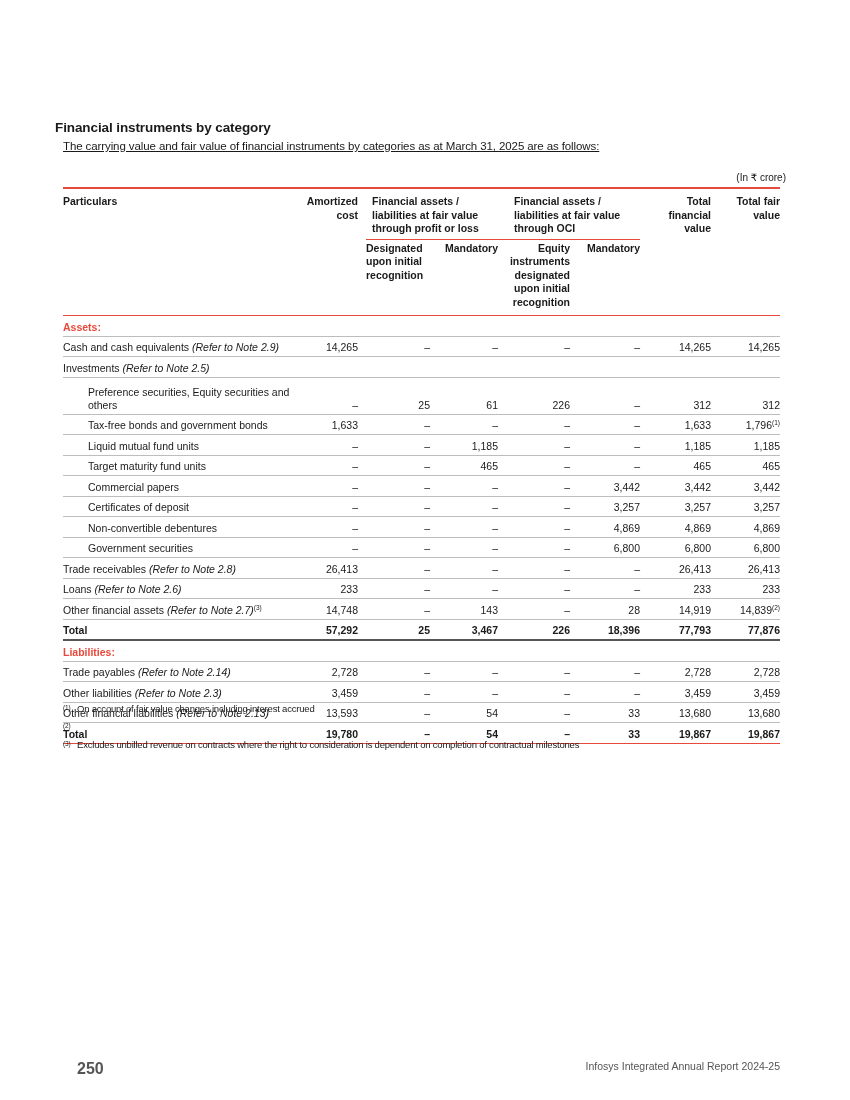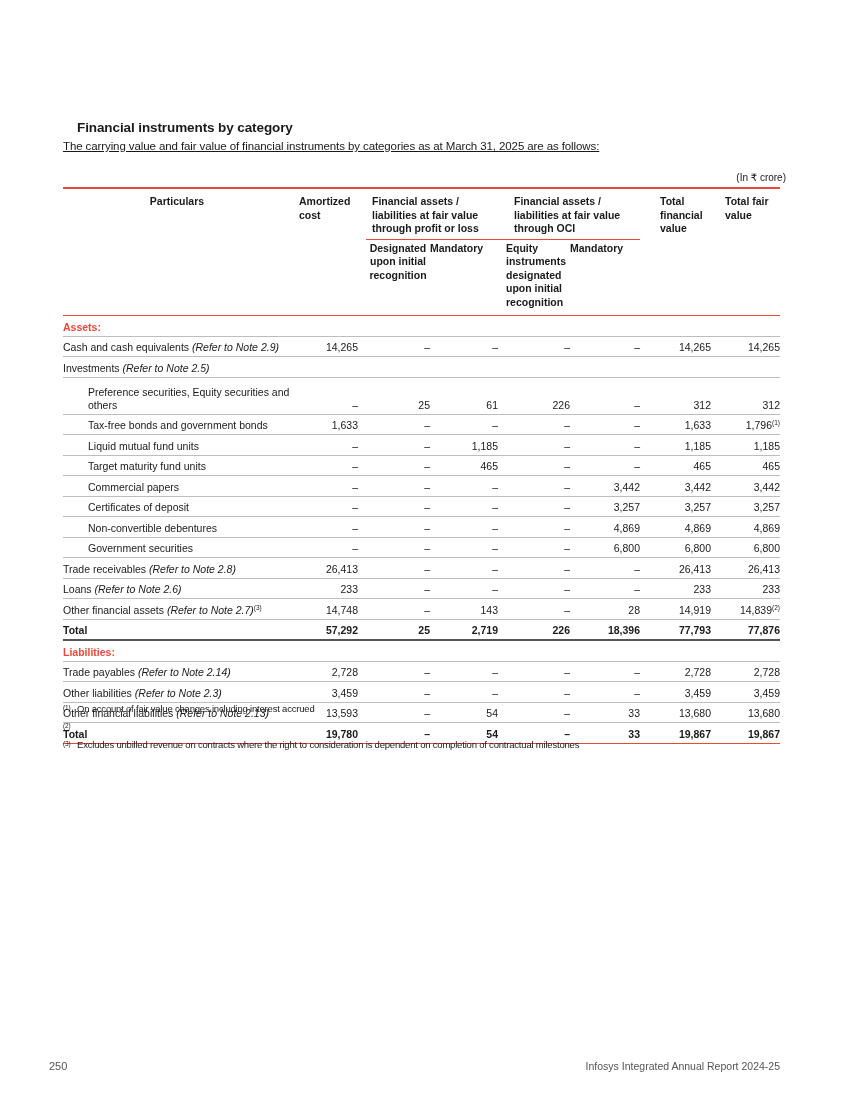--- a/index.html
+++ b/index.html
@@ -1,43 +1,43 @@
 <!DOCTYPE html>
 <html><head>
 <meta charset="utf-8">
 <style>
   html, body { margin: 0; padding: 0; background: #ffffff; }
   body { width: 850px; height: 1100px; position: relative; font-family: "Liberation Sans", "DejaVu Sans", sans-serif; color: #1a1a1a; overflow: hidden; }
-  .title { position: absolute; left: 77px; top: 120px; font-size: 13.5px; font-weight: bold; letter-spacing: -0.1px; }
+  .title { position: absolute; left: 55px; top: 120px; font-size: 13.5px; font-weight: bold; letter-spacing: -0.1px; }
   .subtitle { position: absolute; left: 63px; top: 140px; font-size: 11.5px; letter-spacing: -0.1px; text-decoration: underline; }
   .unit { position: absolute; right: 64px; top: 172px; font-size: 10px; }
   table { position: absolute; left: 63px; top: 187px; width: 717px; border-collapse: collapse; font-size: 10.5px; }
   th, td { padding: 0; }
   th { font-weight: bold; vertical-align: top; line-height: 13.5px; }
   .hdr-top { border-top: 2px solid #e8493d; }
   .hdr-row1 th { padding-top: 6px; }
   .hdr-row2 th { padding-top: 2px; padding-bottom: 6px; }
   .hdr-bottom th, .hdr-bottom td { border-bottom: 1.5px solid #e8493d; }
   .sub-ul { border-bottom: 1.5px solid #e8493d; padding-bottom: 3px; }
-  .r { text-align: left; }
+  .r { text-align: right; }
   .c { text-align: left; }
-  .l { text-align: center; }
+  .l { text-align: left; }
   td { height: 17.5px; vertical-align: bottom; padding-bottom: 2px; border-bottom: 1px solid #bdbdbd; line-height: 13px; }
   td.num { text-align: right; }
   tr.section td { color: #e8493d; border-bottom: 1px solid #bdbdbd; font-weight: bold; }
   tr.indent td.label { padding-left: 25px; }
   tr.tall td { height: 34px; }
   tr.total td { font-weight: bold; border-top: 1.5px solid #1a1a1a; border-bottom: 2.5px solid #555; }
   tr.total-final td { font-weight: bold; border-top: 1.5px solid #1a1a1a; border-bottom: 1.5px solid #e8493d; }
   .ref { font-style: italic; }
   sup { font-size: 6.5px; vertical-align: 4px; line-height: 0; }
   .footnotes { position: absolute; left: 63px; top: 703px; font-size: 9.5px; letter-spacing: -0.2px; }
   .fn { height: 18px; display: flex; }
   .fn-mark { width: 14px; font-size: 6.5px; padding-top: 1px; }
-  .footer-left { position: absolute; left: 49px; top: 1060px; font-size: 11px; color: #555; }
+  .footer-left { position: absolute; left: 77px; top: 1060px; font-size: 16px; color: #555; font-weight: bold; }
   .footer-right { position: absolute; right: 70px; top: 1060px; font-size: 10.5px; color: #555; }
   .col-part { width: 228px; }
   .col-am { width: 67px; }
   .col-d { width: 72px; }
   .col-m { width: 68px; }
   .col-eq { width: 72px; }
   .col-m2 { width: 70px; }
   .col-tc { width: 71px; }
   .col-tf { width: 69px; }
 </style>
@@ -223,21 +223,21 @@
         <td class="num"><span>143</span></td>
         <td class="num"><span>–</span></td>
         <td class="num"><span>28</span></td>
         <td class="num"><span>14,919</span></td>
         <td class="num"><span>14,839</span><sup>(2)</sup></td>
       </tr>
       <tr class="total">
         <td class="label"><span>Total</span></td>
         <td class="num"><span>57,292</span></td>
         <td class="num"><span>25</span></td>
-        <td class="num"><span>2,719</span></td>
+        <td class="num"><span>3,467</span></td>
         <td class="num"><span>226</span></td>
         <td class="num"><span>18,396</span></td>
         <td class="num"><span>77,793</span></td>
         <td class="num"><span>77,876</span></td>
       </tr>
       <tr class="section">
         <td colspan="8">Liabilities:</td>
       </tr>
       <tr>
         <td class="label"><span>Trade payables</span> <span class="ref">(Refer to Note 2.14)</span></td>

